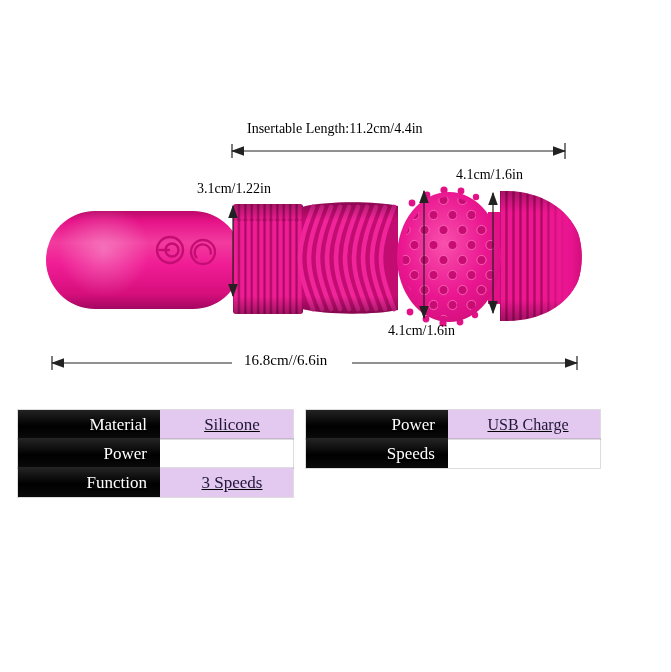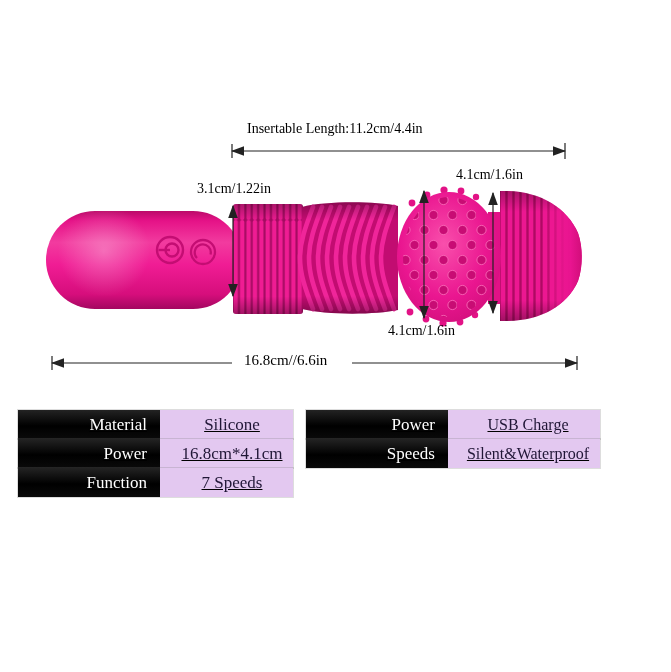--- a/index.html
+++ b/index.html
@@ -163,32 +163,30 @@
   <div class="dim-label" style="left:388px;top:323px;">4.1cm/1.6in</div>
   <div class="dim-label big" style="left:244px;top:352px;">16.8cm//6.6in</div>
 
   <div id="table-left" class="spec-table" style="left:18px;top:410px;width:275px;">
     <div class="spec-row">
       <div class="spec-label">Material</div>
       <div class="spec-value">Silicone</div>
     </div>
     <div class="spec-row">
       <div class="spec-label">Power</div>
-      <div class="spec-value">16.8cm*4.1cm</div>
     </div>
     <div class="spec-row">
       <div class="spec-label">Function</div>
-      <div class="spec-value">7 Speeds</div>
+      <div class="spec-value">3 Speeds</div>
     </div>
   </div>
 
   <div id="table-right" class="spec-table" style="left:306px;top:410px;width:294px;">
     <div class="spec-row">
       <div class="spec-label">Power</div>
       <div class="spec-value">USB Charge</div>
     </div>
     <div class="spec-row">
       <div class="spec-label">Speeds</div>
-      <div class="spec-value">Silent&amp;Waterproof</div>
     </div>
   </div>
 
 </div>
 
 </body></html>

